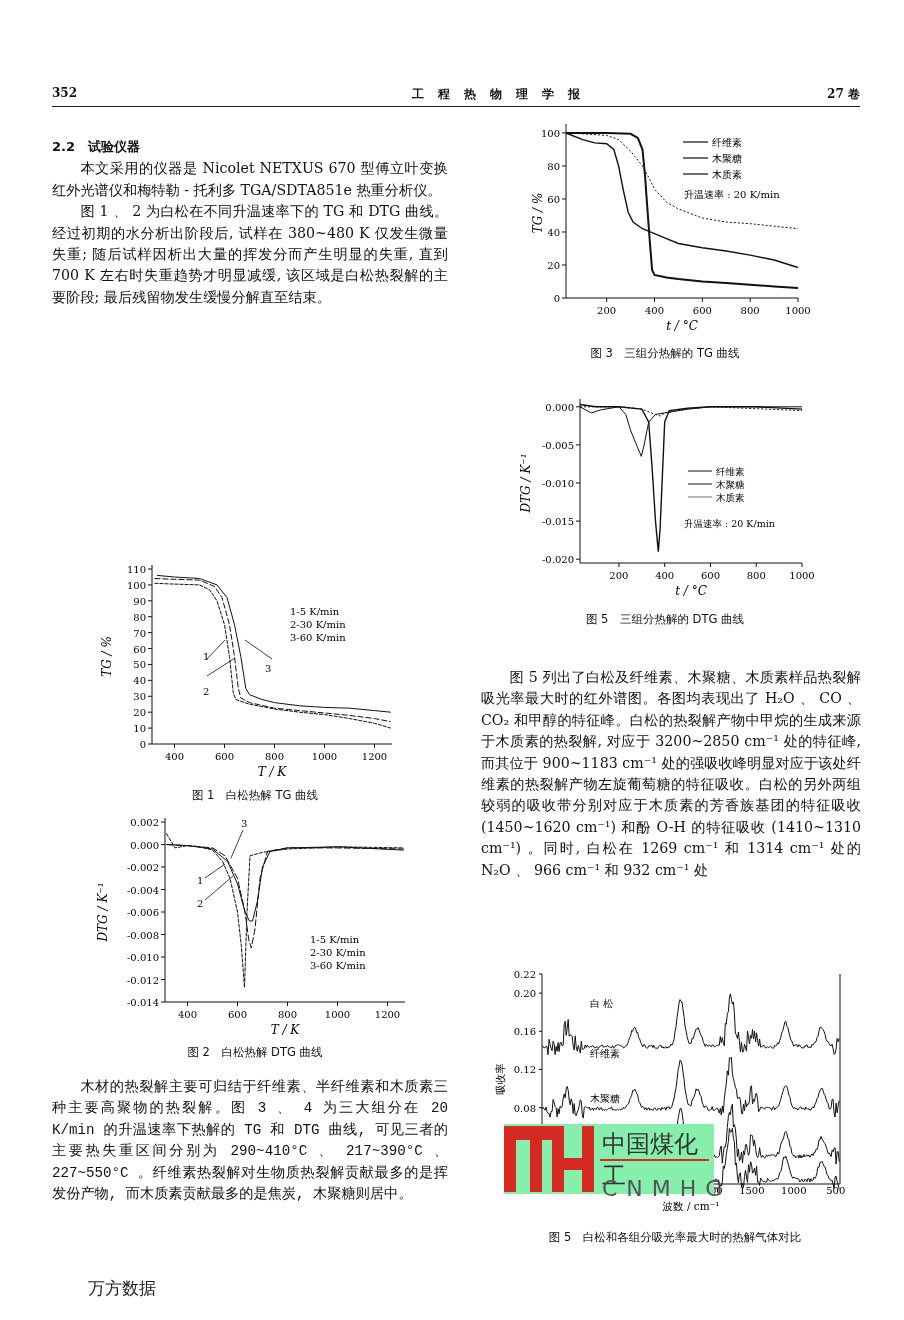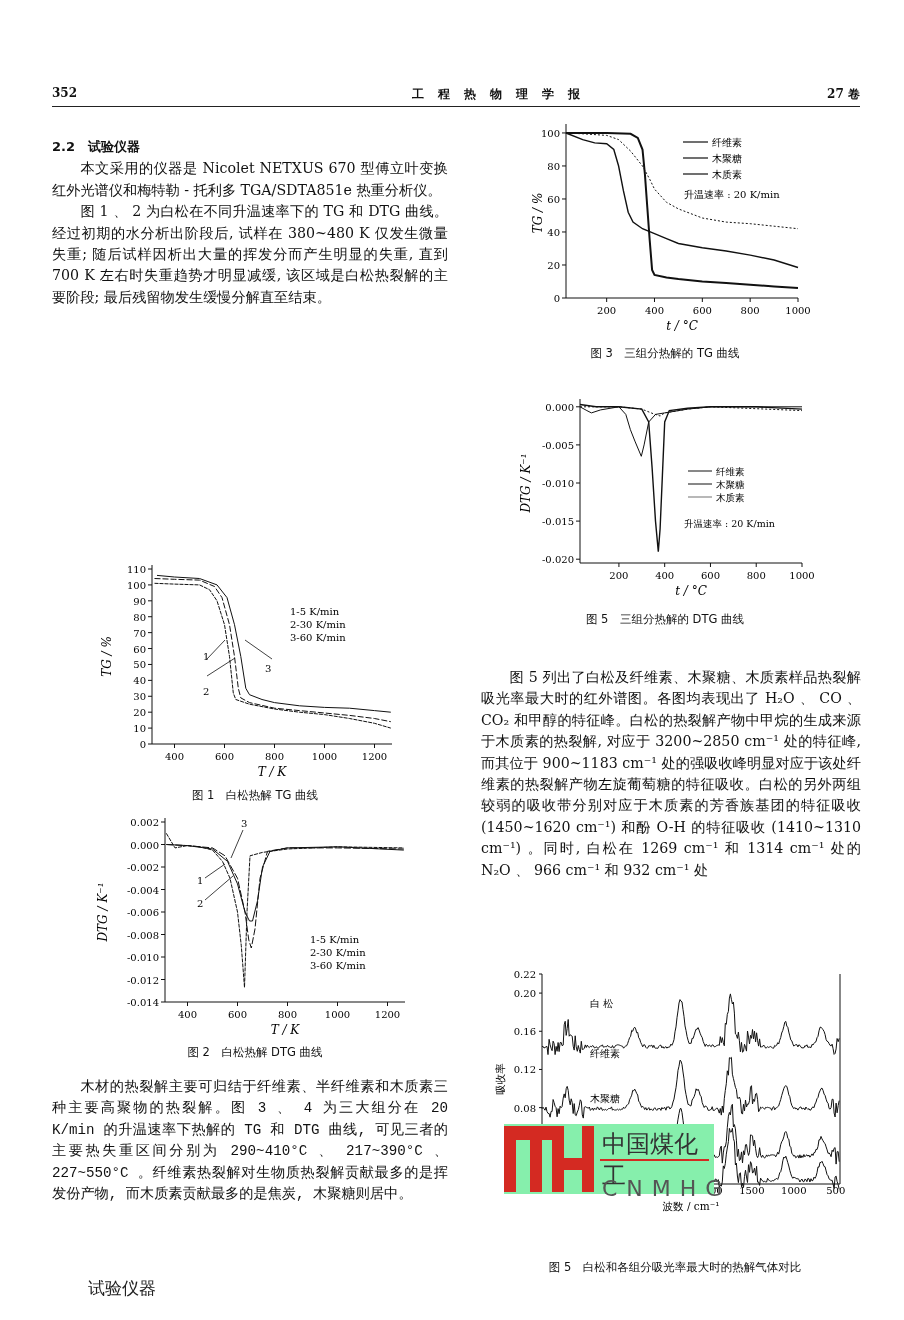--- a/index.html
+++ b/index.html
@@ -251,29 +251,29 @@
     <text x="211" y="248" font-size="10.5" text-anchor="middle" font-family="DejaVu Sans">波数 / cm⁻¹</text>
     <text x="0" y="0" font-size="10.5" text-anchor="middle" font-family="DejaVu Sans" transform="translate(24,117) rotate(-90)">吸收率</text>
     <polyline points="62.0,84.6 63.0,84.3 64.0,86.0 65.0,85.5 66.0,84.8 67.0,84.4 68.0,92.6 69.1,77.3 70.1,82.8 71.1,86.2 72.1,88.7 73.1,79.2 74.1,81.5 75.1,92.6 76.1,84.4 77.1,89.3 78.1,80.5 79.1,89.6 80.1,80.7 81.1,80.3 82.1,83.7 83.2,83.1 84.2,62.8 85.2,59.3 86.2,73.4 87.2,66.5 88.2,57.5 89.2,74.2 90.2,72.8 91.2,73.5 92.2,74.2 93.2,84.2 94.2,88.1 95.2,73.8 96.2,84.8 97.3,89.3 98.3,83.5 99.3,87.7 100.3,91.1 101.3,79.3 102.3,87.4 103.3,87.4 104.3,86.2 105.3,82.9 106.3,85.5 107.3,83.1 108.3,84.7 109.3,85.6 110.4,84.2 111.4,84.9 112.4,83.6 113.4,84.0 114.4,85.9 115.4,85.6 116.4,84.7 117.4,86.1 118.4,86.3 119.4,84.9 120.4,83.9 121.4,84.0 122.4,82.8 123.4,85.2 124.5,84.8 125.5,84.6 126.5,84.8 127.5,83.3 128.5,84.7 129.5,84.8 130.5,85.4 131.5,85.6 132.5,83.6 133.5,86.0 134.5,85.4 135.5,83.5 136.5,83.2 137.5,82.8 138.6,82.9 139.6,83.2 140.6,83.6 141.6,84.0 142.6,84.3 143.6,86.2 144.6,84.8 145.6,84.1 146.6,83.8 147.6,81.7 148.6,78.6 149.6,75.7 150.6,74.3 151.7,68.4 152.7,69.3 153.7,66.3 154.7,65.2 155.7,67.0 156.7,70.8 157.7,70.4 158.7,75.7 159.7,77.0 160.7,80.4 161.7,82.4 162.7,84.8 163.7,82.8 164.7,82.8 165.8,85.3 166.8,86.3 167.8,85.8 168.8,83.7 169.8,83.8 170.8,83.9 171.8,83.1 172.8,85.6 173.8,83.3 174.8,85.8 175.8,86.3 176.8,86.1 177.8,86.4 178.8,84.4 179.9,83.3 180.9,83.2 181.9,85.9 182.9,84.6 183.9,86.3 184.9,85.4 185.9,84.6 186.9,86.2 187.9,85.0 188.9,85.3 189.9,84.7 190.9,82.1 191.9,83.3 193.0,80.8 194.0,77.6 195.0,69.8 196.0,64.9 197.0,55.7 198.0,48.9 199.0,41.0 200.0,37.6 201.0,39.2 202.0,39.9 203.0,47.6 204.0,54.4 205.0,63.9 206.0,68.5 207.1,74.6 208.1,78.3 209.1,81.5 210.1,81.3 211.1,81.4 212.1,76.3 213.1,76.5 214.1,73.4 215.1,69.9 216.1,67.2 217.1,67.3 218.1,65.6 219.1,68.1 220.1,71.2 221.2,73.8 222.2,75.5 223.2,79.5 224.2,81.9 225.2,84.4 226.2,82.2 227.2,83.5 228.2,84.4 229.2,82.9 230.2,83.8 231.2,84.7 232.2,82.8 233.2,83.1 234.3,84.9 235.3,84.6 236.3,83.8 237.3,83.4 238.3,82.9 239.3,83.4 240.3,74.6 241.3,80.7 242.3,75.6 243.3,80.7 244.3,83.8 245.3,61.3 246.3,62.3 247.3,52.4 248.4,49.4 249.4,36.1 250.4,31.9 251.4,37.3 252.4,42.0 253.4,40.1 254.4,51.1 255.4,71.9 256.4,72.8 257.4,76.4 258.4,70.1 259.4,78.8 260.4,89.8 261.5,80.4 262.5,90.2 263.5,89.3 264.5,82.3 265.5,85.2 266.5,89.1 267.5,69.0 268.5,75.1 269.5,81.9 270.5,73.3 271.5,76.3 272.5,67.5 273.5,76.8 274.5,69.2 275.6,79.9 276.6,70.8 277.6,78.7 278.6,84.1 279.6,76.9 280.6,85.1 281.6,84.8 282.6,84.7 283.6,83.0 284.6,84.3 285.6,86.1 286.6,85.8 287.6,84.6 288.6,85.5 289.7,84.9 290.7,84.5 291.7,85.2 292.7,86.3 293.7,86.1 294.7,83.4 295.7,84.1 296.7,83.2 297.7,80.7 298.7,82.0 299.7,78.3 300.7,75.6 301.7,71.0 302.8,68.4 303.8,64.6 304.8,60.2 305.8,59.4 306.8,64.1 307.8,65.2 308.8,70.1 309.8,73.9 310.8,77.9 311.8,78.9 312.8,81.8 313.8,84.1 314.8,83.3 315.8,82.7 316.9,82.7 317.9,84.9 318.9,82.8 319.9,83.4 320.9,84.9 321.9,86.1 322.9,85.7 323.9,85.9 324.9,83.7 325.9,84.2 326.9,82.8 327.9,85.4 328.9,85.1 329.9,85.1 331.0,85.6 332.0,82.4 333.0,83.0 334.0,81.4 335.0,80.2 336.0,79.7 337.0,75.7 338.0,74.3 339.0,68.9 340.0,65.3 341.0,65.2 342.0,66.3 343.0,67.7 344.1,69.5 345.1,72.6 346.1,77.5 347.1,79.3 348.1,79.8 349.1,81.6 350.1,83.4 351.1,83.9 352.1,82.2 353.1,86.7 354.1,92.4 355.1,91.4 356.1,86.9 357.1,76.5 358.2,79.7 359.2,76.4" fill="none" stroke="#111" stroke-width="1"></polyline>
     <polyline points="62.0,146.8 63.0,145.2 64.0,146.8 65.0,148.2 66.0,145.1 67.0,149.6 68.0,151.4 69.1,151.5 70.1,155.2 71.1,149.4 72.1,149.5 73.1,137.5 74.1,140.6 75.1,144.3 76.1,145.7 77.1,154.8 78.1,146.6 79.1,151.7 80.1,144.2 81.1,145.7 82.1,144.5 83.2,136.1 84.2,131.9 85.2,135.8 86.2,126.6 87.2,124.4 88.2,128.4 89.2,138.1 90.2,142.8 91.2,136.8 92.2,140.4 93.2,151.5 94.2,141.6 95.2,152.8 96.2,153.7 97.3,150.0 98.3,147.7 99.3,143.3 100.3,137.8 101.3,139.4 102.3,152.9 103.3,156.1 104.3,145.3 105.3,144.7 106.3,145.3 107.3,145.6 108.3,146.3 109.3,145.0 110.4,148.4 111.4,147.3 112.4,146.1 113.4,148.3 114.4,146.1 115.4,147.1 116.4,147.4 117.4,144.9 118.4,146.2 119.4,148.0 120.4,145.9 121.4,145.8 122.4,148.4 123.4,147.6 124.5,148.0 125.5,147.3 126.5,148.3 127.5,147.5 128.5,146.6 129.5,146.5 130.5,146.5 131.5,144.9 132.5,148.2 133.5,147.2 134.5,148.2 135.5,148.0 136.5,147.9 137.5,147.2 138.6,148.1 139.6,147.2 140.6,148.1 141.6,146.9 142.6,147.2 143.6,145.2 144.6,146.3 145.6,145.6 146.6,143.3 147.6,142.7 148.6,141.9 149.6,137.7 150.6,135.6 151.7,133.2 152.7,128.4 153.7,128.8 154.7,127.1 155.7,129.1 156.7,131.4 157.7,133.0 158.7,139.1 159.7,140.5 160.7,143.1 161.7,145.4 162.7,144.3 163.7,145.3 164.7,147.5 165.8,145.6 166.8,148.1 167.8,146.8 168.8,145.6 169.8,148.2 170.8,147.0 171.8,147.4 172.8,148.5 173.8,146.8 174.8,145.7 175.8,147.3 176.8,148.4 177.8,146.6 178.8,146.8 179.9,146.4 180.9,148.4 181.9,145.5 182.9,146.9 183.9,145.8 184.9,145.6 185.9,148.2 186.9,144.8 187.9,145.4 188.9,144.7 189.9,147.0 190.9,146.1 191.9,144.4 193.0,140.0 194.0,137.1 195.0,131.0 196.0,125.7 197.0,117.8 198.0,108.3 199.0,104.2 200.0,98.2 201.0,99.1 202.0,102.6 203.0,110.0 204.0,116.8 205.0,126.9 206.0,132.4 207.1,137.9 208.1,142.5 209.1,142.5 210.1,143.9 211.1,143.7 212.1,138.0 213.1,136.5 214.1,134.7 215.1,131.7 216.1,126.8 217.1,128.5 218.1,127.2 219.1,129.4 220.1,133.1 221.2,134.7 222.2,140.6 223.2,143.1 224.2,145.5 225.2,144.0 226.2,144.3 227.2,145.6 228.2,148.3 229.2,148.4 230.2,147.8 231.2,147.4 232.2,144.7 233.2,148.4 234.3,148.4 235.3,147.6 236.3,146.3 237.3,146.1 238.3,148.0 239.3,151.1 240.3,146.5 241.3,153.1 242.3,144.0 243.3,150.5 244.3,136.6 245.3,128.4 246.3,121.7 247.3,108.8 248.4,113.2 249.4,95.7 250.4,96.2 251.4,95.4 252.4,112.2 253.4,116.5 254.4,120.7 255.4,125.3 256.4,127.4 257.4,136.2 258.4,136.4 259.4,135.0 260.4,137.7 261.5,151.0 262.5,152.1 263.5,142.3 264.5,148.8 265.5,138.0 266.5,145.0 267.5,142.0 268.5,142.2 269.5,138.7 270.5,125.2 271.5,123.7 272.5,142.0 273.5,137.3 274.5,139.4 275.6,132.0 276.6,131.3 277.6,137.7 278.6,149.7 279.6,148.2 280.6,145.1 281.6,146.0 282.6,145.2 283.6,146.3 284.6,147.3 285.6,145.4 286.6,145.6 287.6,145.3 288.6,145.6 289.7,145.9 290.7,146.2 291.7,148.3 292.7,145.5 293.7,144.6 294.7,147.8 295.7,146.1 296.7,145.6 297.7,144.8 298.7,143.9 299.7,140.5 300.7,137.6 301.7,133.6 302.8,129.9 303.8,126.6 304.8,124.4 305.8,123.7 306.8,124.4 307.8,128.0 308.8,132.8 309.8,134.6 310.8,140.2 311.8,143.4 312.8,145.1 313.8,146.7 314.8,145.5 315.8,146.9 316.9,146.4 317.9,148.1 318.9,146.2 319.9,145.3 320.9,144.9 321.9,147.0 322.9,146.6 323.9,146.1 324.9,147.9 325.9,145.0 326.9,146.5 327.9,147.5 328.9,146.6 329.9,148.2 331.0,147.8 332.0,145.6 333.0,144.9 334.0,145.7 335.0,142.0 336.0,140.1 337.0,136.7 338.0,135.4 339.0,131.1 340.0,128.9 341.0,126.7 342.0,126.1 343.0,128.3 344.1,132.1 345.1,133.5 346.1,137.2 347.1,140.1 348.1,141.2 349.1,146.5 350.1,147.1 351.1,145.6 352.1,137.3 353.1,137.3 354.1,151.0 355.1,155.0 356.1,141.1 357.1,150.8 358.2,143.5 359.2,138.6" fill="none" stroke="#111" stroke-width="1"></polyline>
     <polyline points="62.0,195.9 63.0,195.4 64.0,193.2 65.0,195.7 66.0,195.8 67.0,187.7 68.0,188.4 69.1,188.6 70.1,194.9 71.1,193.6 72.1,190.9 73.1,202.0 74.1,189.9 75.1,200.7 76.1,201.2 77.1,187.9 78.1,190.3 79.1,202.3 80.1,197.3 81.1,187.5 82.1,194.6 83.2,187.9 84.2,182.3 85.2,170.4 86.2,174.9 87.2,174.9 88.2,170.9 89.2,180.9 90.2,185.0 91.2,191.4 92.2,194.6 93.2,195.9 94.2,193.6 95.2,197.2 96.2,191.8 97.3,203.4 98.3,199.4 99.3,185.8 100.3,197.0 101.3,196.1 102.3,191.3 103.3,187.2 104.3,195.4 105.3,195.7 106.3,192.5 107.3,195.9 108.3,193.1 109.3,196.0 110.4,194.6 111.4,195.8 112.4,194.0 113.4,193.8 114.4,194.6 115.4,192.7 116.4,195.6 117.4,195.5 118.4,194.3 119.4,194.6 120.4,193.2 121.4,193.3 122.4,193.2 123.4,193.6 124.5,195.9 125.5,193.4 126.5,195.2 127.5,192.7 128.5,193.8 129.5,192.5 130.5,193.6 131.5,192.7 132.5,195.5 133.5,193.3 134.5,196.1 135.5,194.9 136.5,194.0 137.5,194.9 138.6,192.9 139.6,194.0 140.6,195.1 141.6,195.6 142.6,195.6 143.6,194.9 144.6,193.3 145.6,192.6 146.6,191.5 147.6,190.2 148.6,188.3 149.6,187.7 150.6,181.8 151.7,179.9 152.7,176.1 153.7,175.9 154.7,175.1 155.7,177.7 156.7,177.7 157.7,182.9 158.7,184.5 159.7,188.1 160.7,192.0 161.7,191.0 162.7,191.5 163.7,194.1 164.7,192.8 165.8,194.5 166.8,193.8 167.8,195.2 168.8,194.5 169.8,195.6 170.8,194.4 171.8,194.7 172.8,194.4 173.8,192.6 174.8,193.4 175.8,192.7 176.8,196.1 177.8,193.0 178.8,192.5 179.9,195.5 180.9,195.8 181.9,196.2 182.9,193.2 183.9,196.1 184.9,194.4 185.9,195.1 186.9,192.6 187.9,193.2 188.9,195.6 189.9,194.4 190.9,193.8 191.9,191.2 193.0,189.1 194.0,185.6 195.0,180.9 196.0,174.8 197.0,164.1 198.0,157.2 199.0,151.7 200.0,146.9 201.0,146.4 202.0,150.5 203.0,158.2 204.0,166.0 205.0,173.5 206.0,180.9 207.1,184.7 208.1,190.0 209.1,192.1 210.1,191.7 211.1,190.4 212.1,185.8 213.1,184.9 214.1,182.7 215.1,178.6 216.1,175.4 217.1,176.1 218.1,173.9 219.1,177.7 220.1,178.6 221.2,182.1 222.2,188.3 223.2,188.6 224.2,190.7 225.2,194.4 226.2,192.0 227.2,193.2 228.2,193.3 229.2,192.7 230.2,194.9 231.2,194.2 232.2,195.4 233.2,195.8 234.3,192.9 235.3,195.4 236.3,194.9 237.3,195.4 238.3,194.9 239.3,193.8 240.3,186.0 241.3,184.1 242.3,201.1 243.3,190.9 244.3,184.7 245.3,184.9 246.3,179.8 247.3,165.5 248.4,154.2 249.4,150.4 250.4,153.0 251.4,144.3 252.4,142.3 253.4,165.0 254.4,162.6 255.4,166.8 256.4,178.2 257.4,194.5 258.4,187.2 259.4,198.6 260.4,197.6 261.5,189.9 262.5,201.0 263.5,188.8 264.5,192.8 265.5,182.8 266.5,182.5 267.5,188.9 268.5,193.4 269.5,190.4 270.5,172.9 271.5,173.0 272.5,174.1 273.5,183.8 274.5,178.1 275.6,186.7 276.6,193.5 277.6,195.6 278.6,193.3 279.6,185.7 280.6,193.2 281.6,195.4 282.6,193.2 283.6,194.8 284.6,196.1 285.6,195.2 286.6,192.9 287.6,194.4 288.6,193.1 289.7,194.0 290.7,192.7 291.7,193.0 292.7,192.8 293.7,193.0 294.7,193.0 295.7,194.8 296.7,193.1 297.7,190.2 298.7,192.1 299.7,187.9 300.7,182.7 301.7,179.8 302.8,178.0 303.8,174.9 304.8,170.6 305.8,169.5 306.8,171.6 307.8,176.3 308.8,177.2 309.8,184.1 310.8,185.1 311.8,191.2 312.8,192.6 313.8,194.2 314.8,193.5 315.8,195.8 316.9,194.8 317.9,193.5 318.9,196.1 319.9,192.8 320.9,196.0 321.9,193.7 322.9,195.4 323.9,192.5 324.9,194.8 325.9,193.5 326.9,192.8 327.9,194.2 328.9,193.0 329.9,195.2 331.0,193.7 332.0,191.9 333.0,193.5 334.0,190.6 335.0,190.5 336.0,187.3 337.0,187.6 338.0,184.4 339.0,177.8 340.0,177.8 341.0,174.4 342.0,176.9 343.0,178.7 344.1,180.7 345.1,181.6 346.1,184.9 347.1,187.9 348.1,191.4 349.1,190.9 350.1,192.3 351.1,194.7 352.1,188.2 353.1,189.7 354.1,186.3 355.1,185.6 356.1,202.1 357.1,189.7 358.2,189.7 359.2,199.7" fill="none" stroke="#111" stroke-width="1"></polyline>
     <polyline points="62.0,219.5 63.0,217.9 64.0,218.0 65.0,218.0 66.0,216.7 67.0,218.8 68.0,220.8 69.1,226.1 70.1,219.7 71.1,227.5 72.1,216.6 73.1,212.2 74.1,210.4 75.1,212.4 76.1,226.3 77.1,218.5 78.1,224.0 79.1,214.8 80.1,223.0 81.1,222.0 82.1,205.0 83.2,213.0 84.2,196.4 85.2,208.6 86.2,203.7 87.2,204.7 88.2,209.3 89.2,198.5 90.2,209.2 91.2,202.3 92.2,205.2 93.2,212.5 94.2,206.7 95.2,224.2 96.2,217.7 97.3,210.3 98.3,208.8 99.3,218.8 100.3,227.3 101.3,211.4 102.3,210.4 103.3,213.3 104.3,219.5 105.3,219.2 106.3,218.1 107.3,219.1 108.3,216.7 109.3,217.4 110.4,217.7 111.4,219.2 112.4,217.1 113.4,217.6 114.4,217.3 115.4,219.7 116.4,217.1 117.4,217.1 118.4,219.6 119.4,218.6 120.4,217.1 121.4,219.1 122.4,216.6 123.4,219.3 124.5,216.5 125.5,217.2 126.5,218.5 127.5,218.0 128.5,218.7 129.5,216.9 130.5,218.2 131.5,219.6 132.5,216.7 133.5,219.2 134.5,218.2 135.5,220.1 136.5,219.4 137.5,216.9 138.6,217.8 139.6,217.4 140.6,217.8 141.6,219.8 142.6,219.0 143.6,219.2 144.6,216.4 145.6,218.1 146.6,218.2 147.6,215.6 148.6,214.3 149.6,210.1 150.6,205.2 151.7,204.6 152.7,202.6 153.7,200.7 154.7,200.6 155.7,201.6 156.7,203.5 157.7,207.6 158.7,210.4 159.7,210.7 160.7,214.2 161.7,215.9 162.7,218.1 163.7,215.9 164.7,217.6 165.8,217.1 166.8,217.4 167.8,216.9 168.8,216.4 169.8,219.1 170.8,217.6 171.8,219.2 172.8,216.3 173.8,218.3 174.8,216.5 175.8,218.8 176.8,217.4 177.8,218.0 178.8,217.4 179.9,217.2 180.9,218.3 181.9,218.1 182.9,219.8 183.9,219.7 184.9,219.4 185.9,219.9 186.9,216.7 187.9,219.5 188.9,219.4 189.9,218.7 190.9,215.9 191.9,214.9 193.0,213.2 194.0,209.3 195.0,205.4 196.0,198.2 197.0,187.8 198.0,179.4 199.0,173.9 200.0,172.8 201.0,171.0 202.0,175.1 203.0,180.7 204.0,190.1 205.0,196.1 206.0,202.2 207.1,209.1 208.1,214.0 209.1,214.3 210.1,213.4 211.1,211.6 212.1,210.9 213.1,208.6 214.1,204.5 215.1,201.2 216.1,201.9 217.1,198.1 218.1,200.0 219.1,200.3 220.1,204.2 221.2,206.1 222.2,211.6 223.2,213.5 224.2,214.7 225.2,215.5 226.2,215.7 227.2,219.4 228.2,216.8 229.2,218.7 230.2,217.6 231.2,217.2 232.2,219.4 233.2,217.4 234.3,220.0 235.3,217.0 236.3,217.3 237.3,219.9 238.3,217.6 239.3,225.3 240.3,222.9 241.3,224.2 242.3,219.9 243.3,203.9 244.3,206.5 245.3,201.7 246.3,192.2 247.3,186.0 248.4,179.6 249.4,166.4 250.4,170.1 251.4,169.9 252.4,166.3 253.4,176.5 254.4,179.8 255.4,202.9 256.4,201.1 257.4,214.0 258.4,220.6 259.4,211.7 260.4,210.8 261.5,224.8 262.5,221.3 263.5,225.5 264.5,214.4 265.5,208.2 266.5,215.0 267.5,220.5 268.5,202.7 269.5,210.3 270.5,199.7 271.5,202.1 272.5,211.1 273.5,210.0 274.5,206.0 275.6,213.3 276.6,204.3 277.6,220.1 278.6,220.0 279.6,223.4 280.6,216.1 281.6,218.1 282.6,218.5 283.6,220.0 284.6,219.3 285.6,219.9 286.6,220.0 287.6,216.3 288.6,218.1 289.7,218.7 290.7,219.3 291.7,219.1 292.7,218.5 293.7,218.9 294.7,217.4 295.7,217.2 296.7,216.4 297.7,217.4 298.7,214.7 299.7,210.8 300.7,209.8 301.7,205.9 302.8,198.8 303.8,195.0 304.8,196.1 305.8,194.2 306.8,197.2 307.8,200.7 308.8,204.0 309.8,208.3 310.8,211.8 311.8,214.6 312.8,216.3 313.8,215.0 314.8,215.7 315.8,216.0 316.9,217.1 317.9,216.5 318.9,217.4 319.9,220.0 320.9,218.2 321.9,217.0 322.9,219.4 323.9,219.8 324.9,217.2 325.9,217.6 326.9,219.7 327.9,216.4 328.9,216.8 329.9,220.0 331.0,216.7 332.0,218.9 333.0,218.4 334.0,215.1 335.0,216.3 336.0,214.3 337.0,210.7 338.0,204.9 339.0,205.2 340.0,200.4 341.0,200.6 342.0,199.3 343.0,201.6 344.1,204.5 345.1,204.8 346.1,208.9 347.1,212.7 348.1,213.8 349.1,216.9 350.1,217.7 351.1,218.4 352.1,218.2 353.1,222.0 354.1,226.5 355.1,215.0 356.1,214.1 357.1,219.4 358.2,222.7 359.2,227.4" fill="none" stroke="#111" stroke-width="1"></polyline>
     <text x="110" y="45" font-size="10" font-family="DejaVu Sans">白 松</text>
     <text x="110" y="95" font-size="10" font-family="DejaVu Sans">纤维素</text>
     <text x="110" y="140" font-size="10" font-family="DejaVu Sans">木聚糖</text>
   </svg>
-<div class="abs caption" style="left:480px; top:1260px; width:390px;">图 5　白松和各组分吸光率最大时的热解气体对比</div>
+<div class="abs caption" style="left:480px; top:1230px; width:390px;">图 5　白松和各组分吸光率最大时的热解气体对比</div>
 
 <div class="abs wm">
   <svg width="210" height="70">
     <rect x="0" y="2" width="12" height="66" fill="#d42a22"></rect>
     <rect x="0" y="2" width="60" height="14" fill="#d42a22"></rect>
     <rect x="26" y="2" width="12" height="66" fill="#d42a22"></rect>
     <rect x="48" y="2" width="12" height="66" fill="#d42a22"></rect>
     <rect x="48" y="34" width="40" height="12" fill="#d42a22"></rect>
     <rect x="78" y="2" width="12" height="66" fill="#d42a22"></rect>
     <line x1="96" y1="36" x2="205" y2="36" stroke="#d42a22" stroke-width="2"></line>
   </svg>
   <span class="abs" style="left:98px; top:4px; font-size:24px; font-family:'DejaVu Sans',sans-serif; color:#333;">中国煤化工</span>
   <span class="abs" style="left:98px; top:52px; font-size:22px; letter-spacing:9px; font-family:'DejaVu Sans',sans-serif; color:#555;">CNMHG</span>
 </div>
 
-<div class="abs footer">试验仪器</div>
+<div class="abs footer">万方数据</div>
 
 </body></html>

